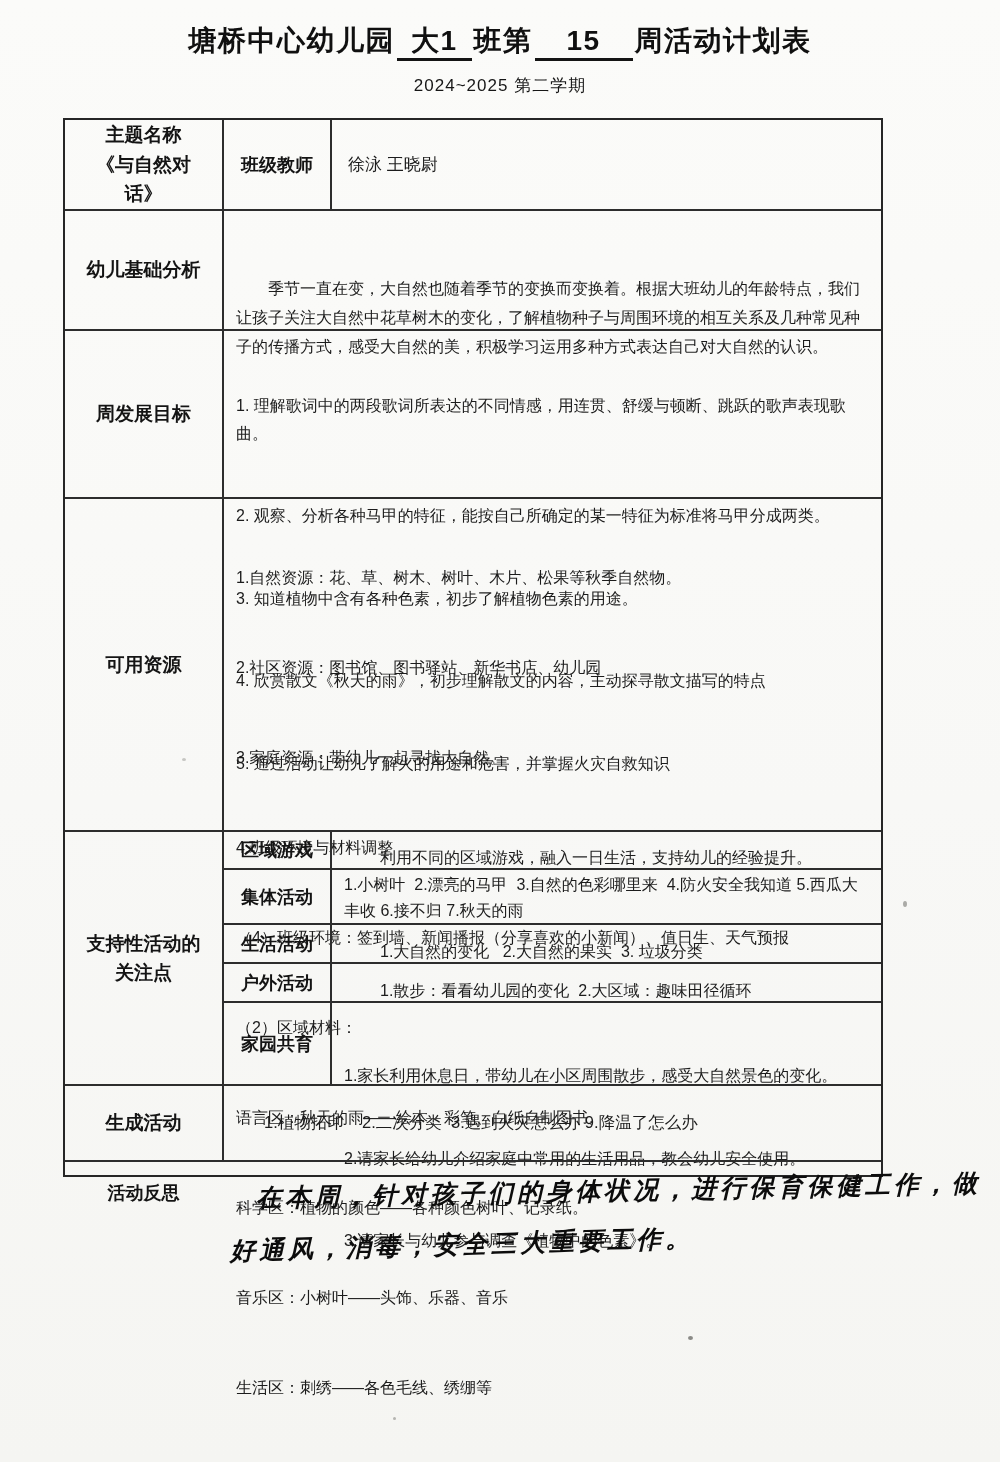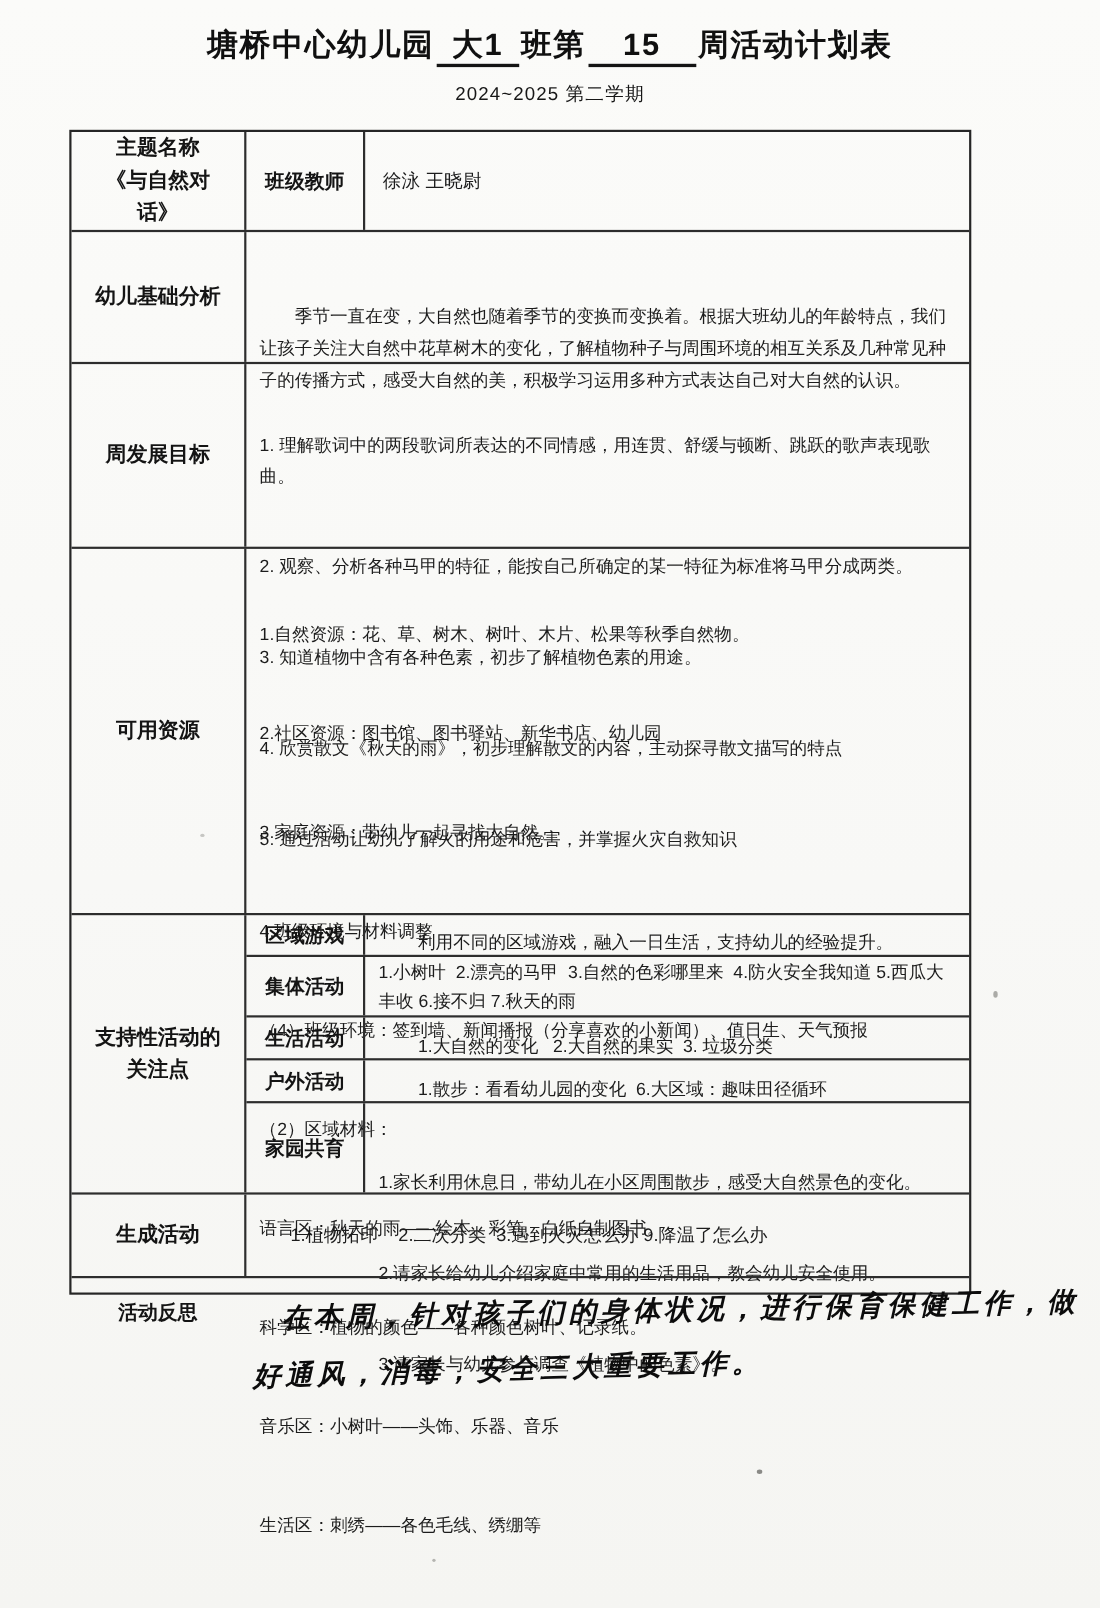--- a/index.html
+++ b/index.html
@@ -161,21 +161,21 @@
         <div class="subrow sr2">
           <div class="sublab">集体活动</div>
           <div class="content">1.小树叶  2.漂亮的马甲  3.自然的色彩哪里来  4.防火安全我知道 5.西瓜大丰收 6.接不归 7.秋天的雨</div>
         </div>
         <div class="subrow sr3">
           <div class="sublab">生活活动</div>
           <div class="content vcenter">1.大自然的变化   2.大自然的果实  3. 垃圾分类</div>
         </div>
         <div class="subrow sr4">
           <div class="sublab">户外活动</div>
-          <div class="content vcenter">1.散步：看看幼儿园的变化  6.大区域：趣味田径循环</div>
+          <div class="content vcenter">1.散步：看看幼儿园的变化  2.大区域：趣味田径循环</div>
         </div>
         <div class="subrow sr5">
           <div class="sublab">家园共育</div>
           <div class="content">
             <div>1.家长利用休息日，带幼儿在小区周围散步，感受大自然景色的变化。</div>
             <div>2.请家长给幼儿介绍家庭中常用的生活用品，教会幼儿安全使用。</div>
             <div>3.请家长与幼儿参与调查《植物中的色素》。</div>
           </div>
         </div>
       </div>

